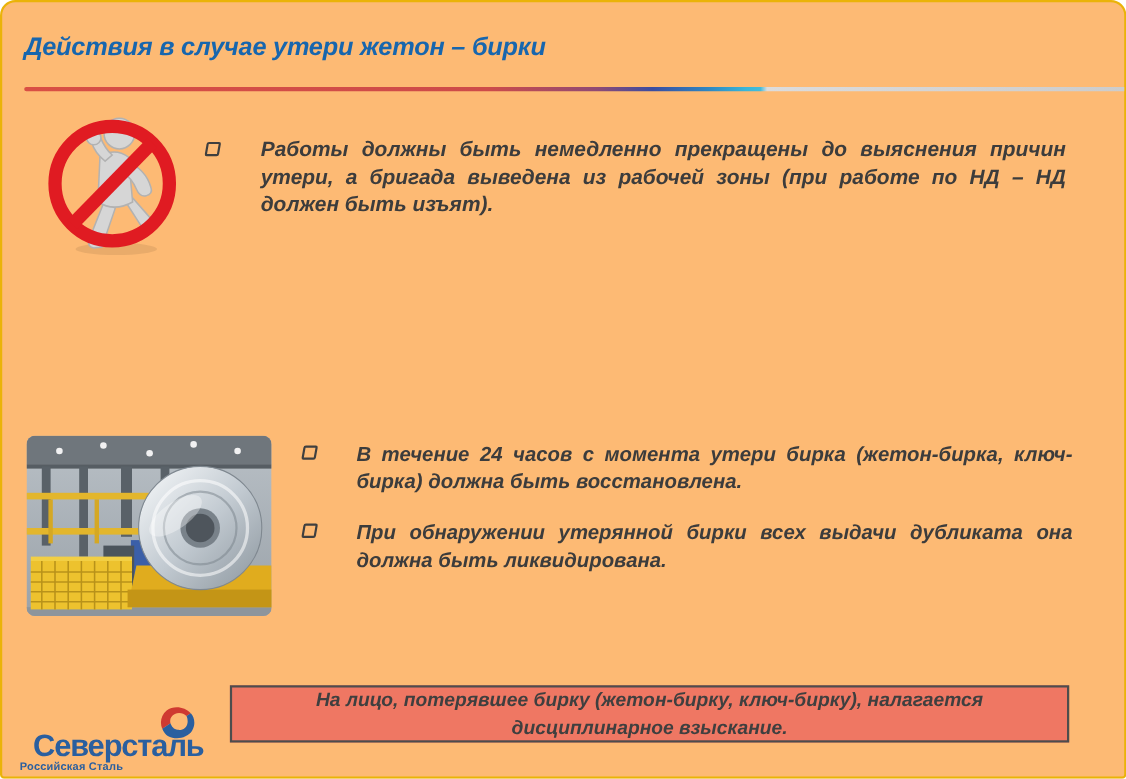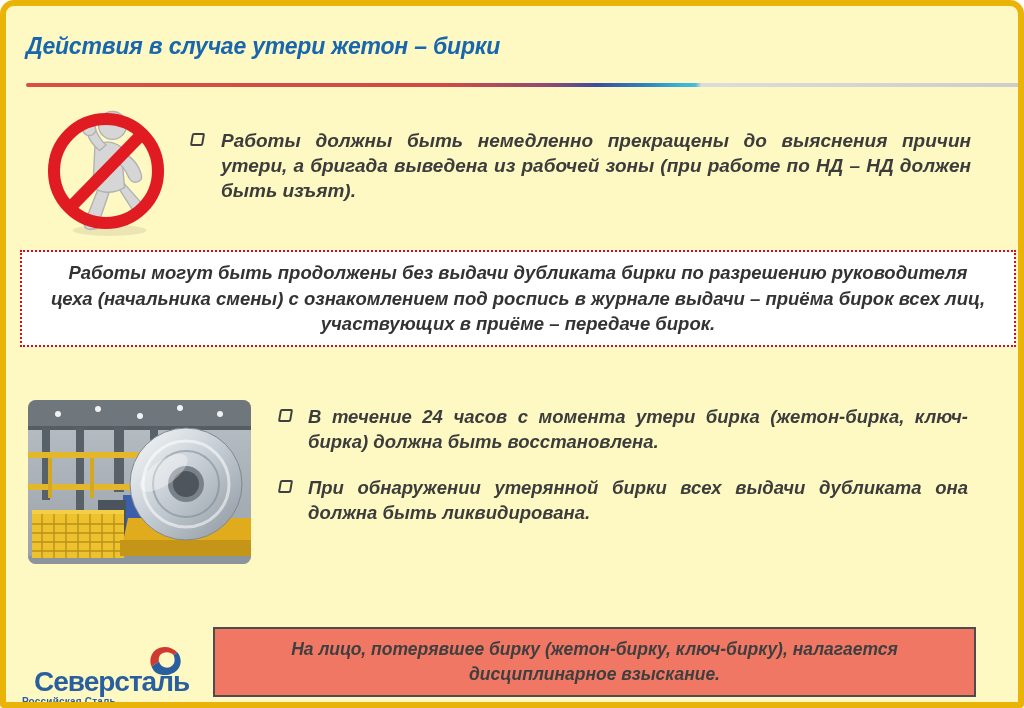--- a/index.html
+++ b/index.html
@@ -4,22 +4,22 @@
 <style>
   * { margin: 0; padding: 0; box-sizing: border-box; }
   html, body { background: #ffffff; }
   body {
     width: 1024px; height: 708px;
     font-family: "Liberation Sans", "DejaVu Sans", sans-serif;
     position: relative; overflow: hidden;
   }
   .slide {
     position: absolute; inset: 0;
-    background: #fef9c3;
-    border: 6px solid #eab308;
+    background: #fdba74;
+    border: 2px solid #eab308;
     border-radius: 14px 14px 4px 4px;
     overflow: hidden;
     padding-left: 28px;
   }
   .title {
     position: absolute; left: 20px; top: 27px;
     font-size: 23px; font-weight: bold; font-style: italic;
     color: #1766ae; letter-spacing: -0.2px;
   }
   .divider {
@@ -27,21 +27,21 @@
     border-radius: 2px;
     background: linear-gradient(90deg,
       #d94f44 0%, #cd4b49 42%, #8f4a74 52%,
       #3b4da0 57%, #2f86c0 62%, #3ab6d8 65.5%, #45bcd9 66.8%,
       #dcdcdc 67.4%, #cccccc 100%);
   }
 
   
   .prohibit { position: absolute; left: 35px; top: 96px; width: 130px; height: 136px; }
   .bullets { list-style: none; }
-  .bullet-item { display: flex; align-items: flex-start; }
+  .bullet-item { display: flex; align-items: flex-start; gap: 20px; }
   .bullet-sq {
     flex: 0 0 auto;
     width: 13px; height: 13px;
     border: 2.5px solid #3f3f3f; border-radius: 2px;
     transform: skewX(-10deg);
     margin-top: 5px;
   }
   .bullet-text {
     font-size: 19px; line-height: 25px;
     font-weight: bold; font-style: italic;
@@ -69,21 +69,21 @@
   .photo {
     position: absolute; left: 22px; top: 394px; width: 223px; height: 164px;
     border-radius: 8px; overflow: hidden;
   }
   .b2 { position: absolute; left: 273px; top: 398px; width: 700px; }
   .b2 .bullet-item { margin-bottom: 21px; }
   .b2 .bullet-sq { margin-right: 16px; }
   .b2 .bullet-text { width: 660px; font-size: 18.5px; }
 
   .penalty-box {
-    position: absolute; left: 207px; top: 621px; width: 763px; height: 70px;
+    position: absolute; left: 207px; top: 621px; width: 763px; height: 52px;
     background: #ef7763;
     border: 2px solid #4d4d4d;
     display: flex; align-items: center; justify-content: center;
     padding: 6px 40px;
   }
   .penalty-box p {
     width: 100%;
     font-size: 17.5px; line-height: 25px;
     font-weight: bold; font-style: italic;
     color: #3f3f3f; text-align: center;
@@ -129,23 +129,20 @@
     </svg>
   </div>
 
   <ul class="bullets b1">
     <li class="bullet-item">
       <span class="bullet-sq"></span>
       <span class="bullet-text">Работы должны быть немедленно прекращены до выяснения причин утери, а бригада выведена из рабочей зоны (при работе по НД – НД должен быть изъят).</span>
     </li>
   </ul>
 
-  <div class="warning-box">
-    <p>Работы могут быть продолжены без выдачи дубликата бирки по разрешению руководителя цеха (начальника смены) с ознакомлением под роспись в журнале выдачи – приёма бирок всех лиц, участвующих в приёме – передаче бирок.</p>
-  </div>
 
   <div class="photo">
     <svg width="223" height="164" viewBox="0 0 223 164">
       <defs>
         <linearGradient id="coilG" x1="0" y1="0" x2="1" y2="1">
           <stop offset="0" stop-color="#f8fafb"></stop>
           <stop offset="0.5" stop-color="#c3cbd2"></stop>
           <stop offset="1" stop-color="#8c969e"></stop>
         </linearGradient>
         <linearGradient id="wallG" x1="0" y1="0" x2="0" y2="1">

